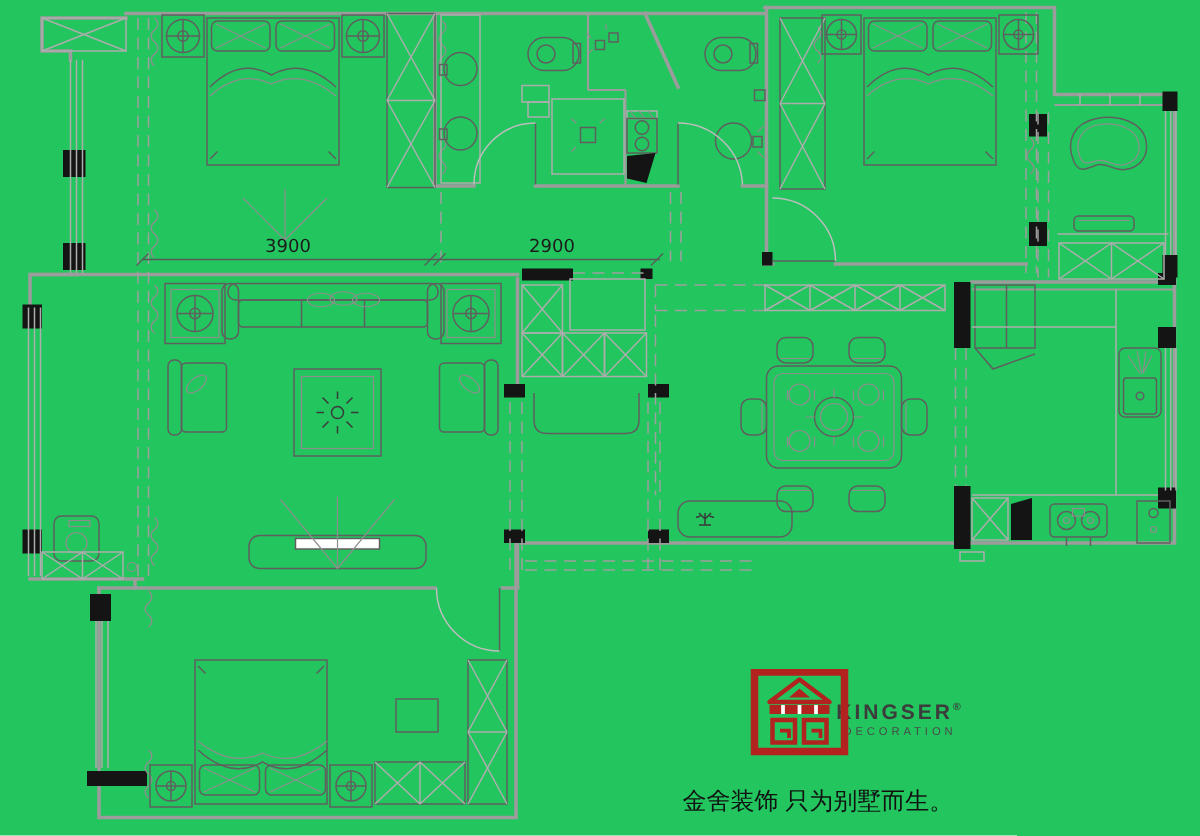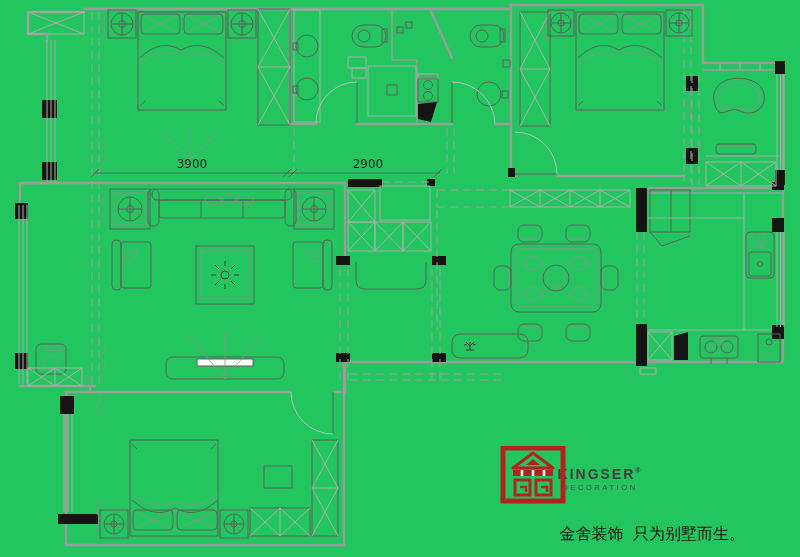--- a/index.html
+++ b/index.html
@@ -19,22 +19,22 @@
   .dim{stroke:#5a5a5a;stroke-width:.9;fill:none;}
   .dimtxt{font:12px "DejaVu Sans",sans-serif;fill:#1c1c1c;}
   .dk {stroke:#3a3a3a;stroke-width:1;fill:none;}
   
   .logo-wrap{position:absolute;left:500px;top:446px;width:200px;text-align:center;}
   .logo-mark{display:inline-block;}
   .brand{font-weight:bold;font-size:14px;letter-spacing:2px;color:#3c3c3c;margin-top:2px;
          font-family:"Liberation Sans",sans-serif;}
   .brand sup{font-size:7px;}
   .brand-sub{font-size:7.5px;letter-spacing:2.6px;color:#4a4a4a;margin-top:1px;}
-  .tagline{position:absolute;left:455px;top:524px;width:290px;text-align:right;
-           font-family:Liberation Mono, monospace;font-size:16px;color:#111;}
+  .tagline{position:absolute;left:455px;top:524px;width:290px;text-align:left;
+           font-family:Liberation Sans, sans-serif;font-size:16px;color:#111;}
 </style>
 </head>
 <body>
 
 <div class="stage">
 <svg width="800" height="557" viewBox="0 0 800 557">
 
   <g>
     <path class="w" d="M84,9 H510"></path>
     <path class="w" d="M510,5 H703 M703,5 V63 M703,63 H783 M783,63 V188"></path>

